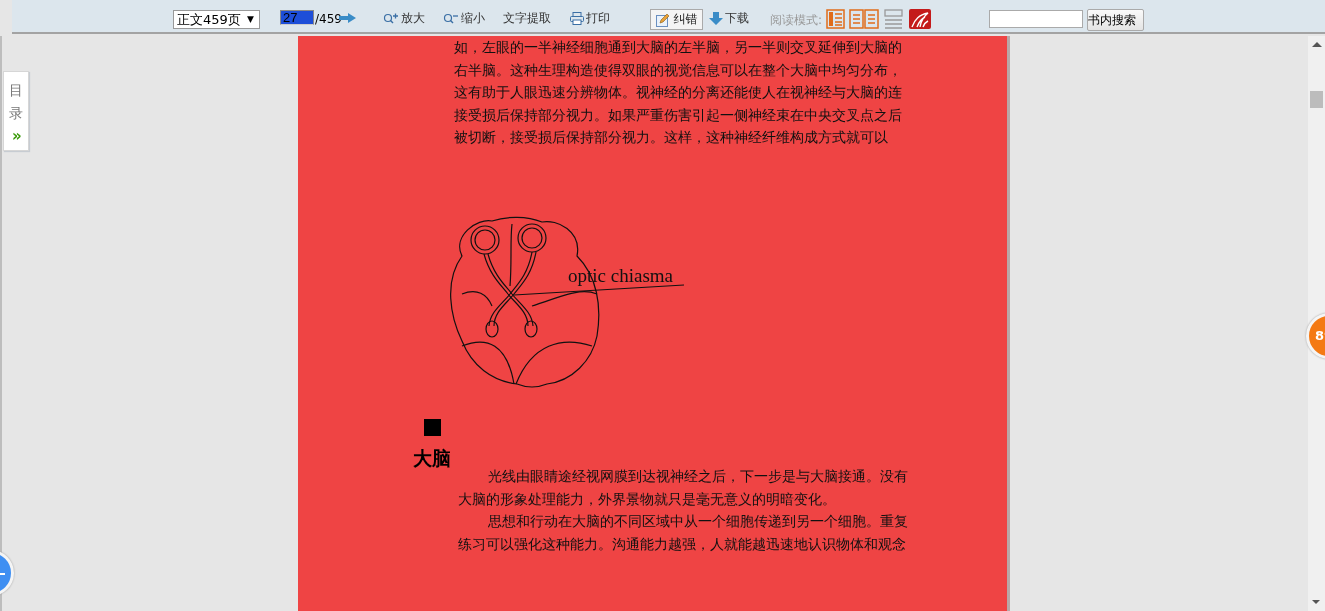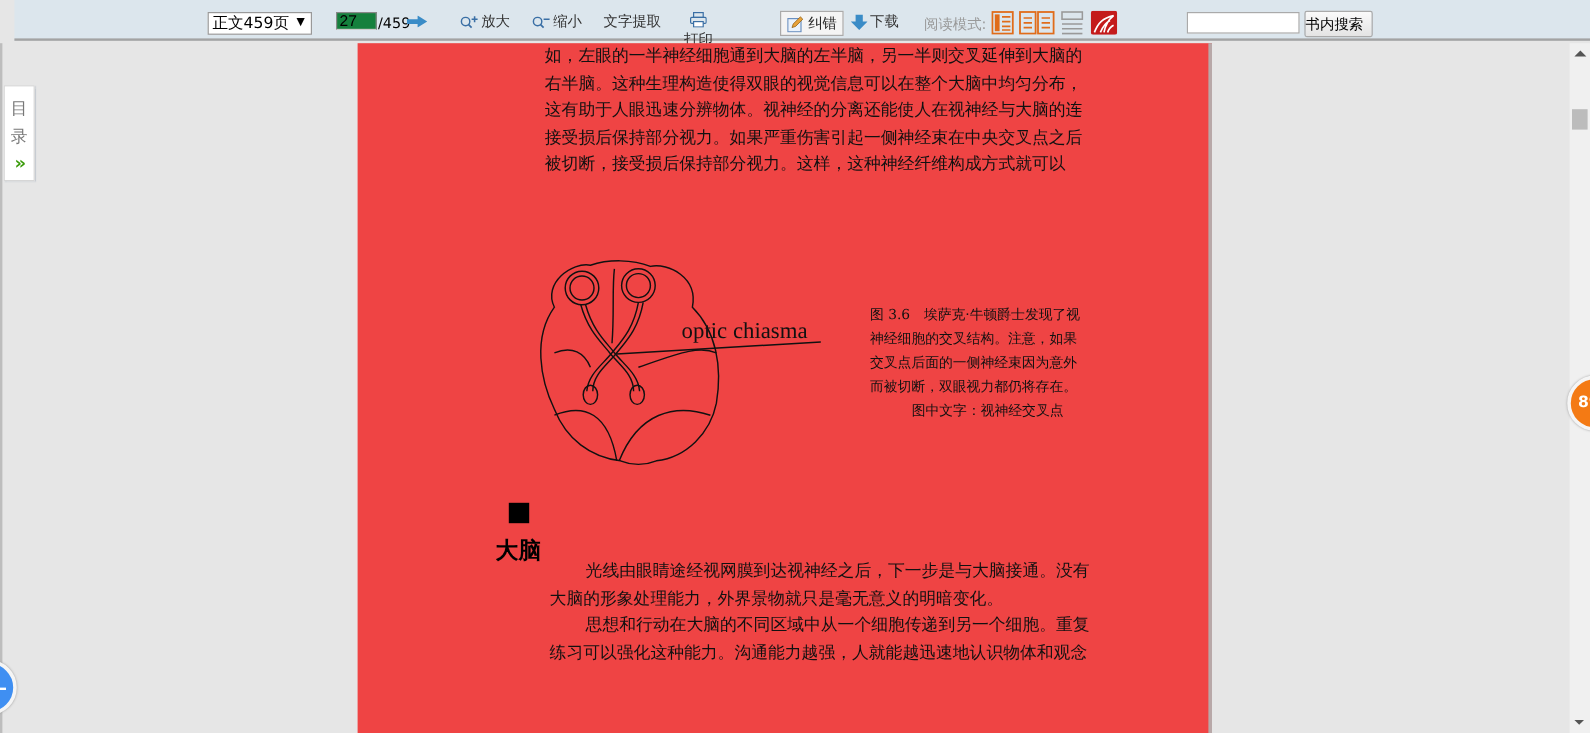--- a/index.html
+++ b/index.html
@@ -1,21 +1,21 @@
 <!DOCTYPE html>
 <html><head>
 <meta charset="utf-8">
 <style>
   * { box-sizing: border-box; margin: 0; padding: 0; }
   html, body { width: 1325px; height: 611px; overflow: hidden; background: #e6e6e6; font-family: "DejaVu Sans", "Liberation Sans", sans-serif; }
   .toolbar { position: absolute; left: 12px; top: 0; width: 1325px; height: 34px; background: #dce6ed; border-bottom: 2px solid #a3a3a3; font-size: 12px; color: #333; }
   .toolbar > * { position: absolute; }
   .page-select { left: 161px; top: 10px; width: 87px; height: 19px; border: 1px solid #999; background: #fff; font-size: 13px; line-height: 17px; padding-left: 3px; color: #000; }
   .page-select .arrow { position: absolute; right: 5px; top: 0; font-size: 9px; }
-  .page-input { left: 268px; top: 10px; width: 34px; height: 15px; border: 1px solid #888; border-bottom: 1px solid #ccc; background: #15803d; font-size: 13px; line-height: 13px; padding-left: 2px; color: #000; font-family: "Liberation Sans", sans-serif; }
+  .page-input { left: 268px; top: 10px; width: 34px; height: 15px; border: 1px solid #888; border-bottom: 1px solid #ccc; background: #1d4ed8; font-size: 13px; line-height: 13px; padding-left: 2px; color: #000; font-family: "Liberation Sans", sans-serif; }
   .page-total { left: 303px; top: 12px; font-size: 12px; color: #000; }
   .go-arrow { left: 327px; top: 13px; width: 17px; height: 10px; }
   .tb-btn { top: 10px; font-size: 12px; color: #333; white-space: nowrap; cursor: pointer; display: flex; align-items: center; gap: 2px; }
   .tb-btn svg { display: block; }
   .correct-btn { left: 620px; top: 9px; width: 53px; height: 21px; border: 1px solid #aaa; background: #f4f4f4; font-size: 12px; display: flex; align-items: center; justify-content: center; gap: 4px; color: #222; margin-left: 18px; }
   .mode-label { left: 758px; top: 12px; color: #999; font-size: 12px; }
   .mode-icon { top: 9px; width: 19px; height: 20px; }
   .search-input { left: 977px; top: 10px; width: 94px; height: 18px; border: 1px solid #aaa; background: #fff; }
   .search-btn { left: 1075px; top: 9px; width: 57px; height: 22px; border: 1px solid #aaa; border-radius: 2px; background: linear-gradient(#fafafa, #e4e4e4); font-size: 12px; line-height: 20px; text-align: left; color: #000; }
   .left-edge { position: absolute; left: 0; top: 36px; width: 2px; height: 575px; background: #bdbdbd; }
@@ -65,21 +65,21 @@
   </div>
   <div class="tb-btn" style="left:431px;">
     <svg width="16" height="12" viewBox="0 0 16 12">
         <circle cx="5" cy="5" r="3.5" stroke="#3a6fa5" fill="none" stroke-width="1.2"></circle>
         <line x1="7.5" y1="7.5" x2="10" y2="10" stroke="#3a6fa5" stroke-width="1.4"></line>
         <path d="M10 3h5" stroke="#3a6fa5" stroke-width="1.3"></path>
       </svg>
     <span>缩小</span>
   </div>
   <div class="tb-btn" style="left:491px;">文字提取</div>
-  <div class="tb-btn" style="left:558px;flex-direction:column;">
+  <div class="tb-btn" style="left:558px;">
     <svg width="14" height="13" viewBox="0 0 14 13">
         <rect x="3" y="0.5" width="8" height="4" fill="none" stroke="#3a6fa5"></rect>
         <rect x="0.5" y="4.5" width="13" height="5" rx="1" fill="none" stroke="#3a6fa5"></rect>
         <rect x="3" y="8" width="8" height="4.5" fill="#fff" stroke="#3a6fa5"></rect>
       </svg>
     <span>打印</span>
   </div>
   <div class="correct-btn">
     <svg width="14" height="14" viewBox="0 0 14 14">
         <rect x="0.5" y="2.5" width="11" height="11" fill="#eaf2fb" stroke="#6a8fc0"></rect>
@@ -158,27 +158,20 @@
         <path d="M30 130 C55 120 75 128 82 168"></path>
         <path d="M160 130 C130 120 100 128 84 168"></path>
         <path d="M80 8 C78 25 80 45 78 70"></path>
       </g>
 
       <line x1="82" y1="79" x2="252" y2="69" stroke="#111" stroke-width="1.2"></line>
       <text x="136" y="66" font-family="Liberation Serif, serif" font-size="19" fill="#111">optic chiasma</text>
     </svg>
   </div>
 
-  <div class="caption">
-    <div>图 3.6　埃萨克·牛顿爵士发现了视</div>
-    <div>神经细胞的交叉结构。注意，如果</div>
-    <div>交叉点后面的一侧神经束因为意外</div>
-    <div>而被切断，双眼视力都仍将存在。</div>
-    <span class="center">图中文字：视神经交叉点</span>
-  </div>
 
   <div class="heading">
     <span class="sq"></span>
     <span>大脑</span>
   </div>
 
   <div class="text-block para2">
     <div class="indent">光线由眼睛途经视网膜到达视神经之后，下一步是与大脑接通。没有</div>
     <div>大脑的形象处理能力，外界景物就只是毫无意义的明暗变化。</div>
     <div class="indent">思想和行动在大脑的不同区域中从一个细胞传递到另一个细胞。重复</div>

